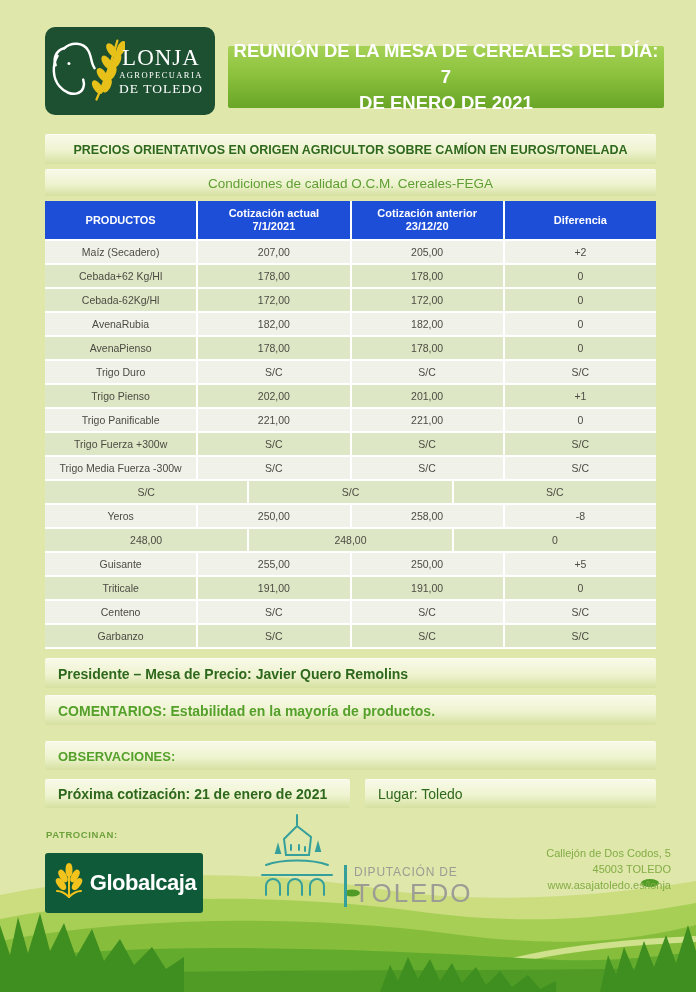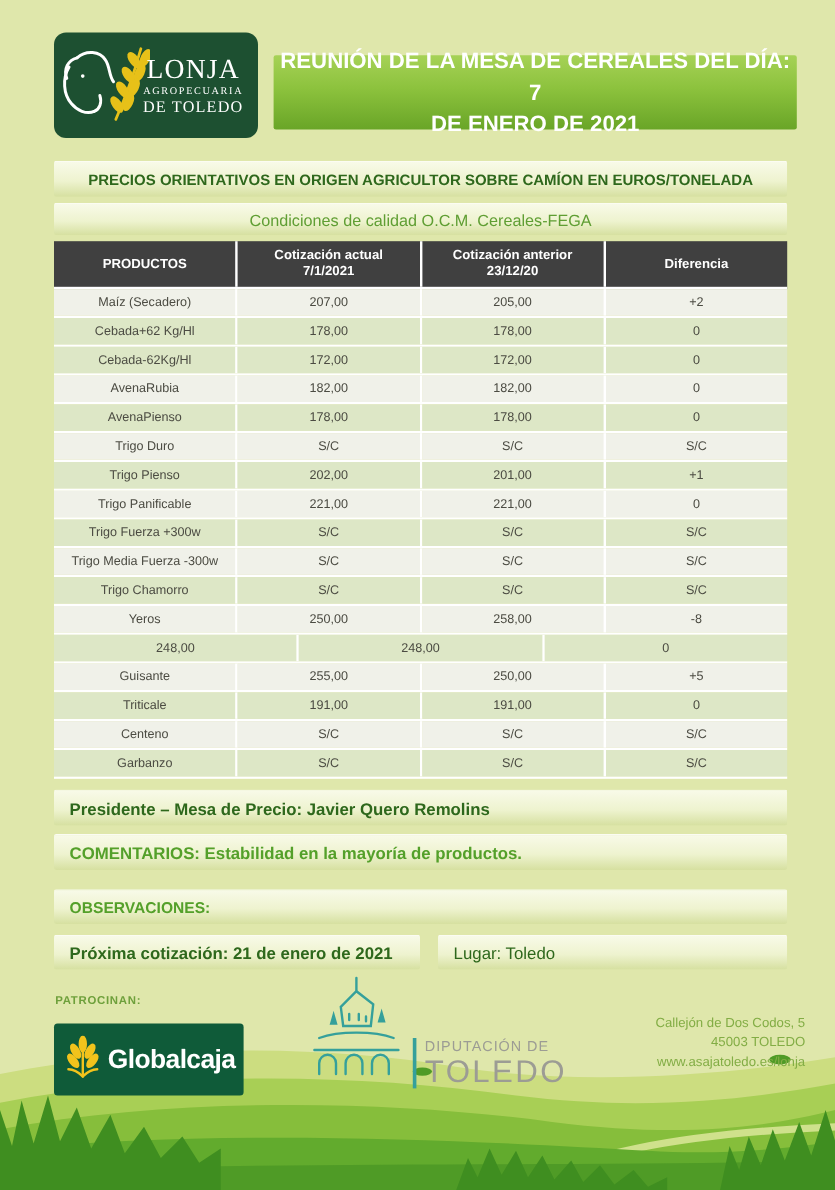--- a/index.html
+++ b/index.html
@@ -41,21 +41,21 @@
   .band.padded{padding-left:13px;}
   .band-precios{top:134px;height:30px;font-weight:bold;font-size:12.5px;color:#2e681c;}
   .band-cond{top:169px;height:27px;font-size:13.5px;color:#5f9e33;}
   .band-presidente{top:658px;height:30px;font-weight:bold;font-size:14px;color:#2e681c;}
   .band-comentarios{top:695px;height:30px;font-weight:bold;font-size:14px;color:#54a02a;}
   .band-observ{top:741px;height:29px;font-weight:bold;font-size:13px;color:#54a02a;}
   .band-proxima{top:779px;height:29px;width:305px;font-weight:bold;font-size:14px;color:#2e681c;}
   .band-lugar{top:779px;left:365px;width:291px;height:29px;font-weight:normal;font-size:14px;color:#2e681c;}
   
   .table{position:absolute;left:45px;top:201px;width:611px;}
-  .thead{display:flex;height:38px;background:#404040;border-bottom:2px solid #fff;}
+  .thead{display:flex;height:38px;background:#1d4ed8;border-bottom:2px solid #fff;}
   .th{flex:1;display:flex;flex-direction:column;align-items:center;justify-content:center;
       color:#fff;font-weight:bold;font-size:11px;line-height:13px;border-right:2px solid #fff;text-align:center;}
   .th:last-child{border-right:none;}
   .trow{display:flex;height:22px;border-bottom:2px solid #fff;}
   .tcell{flex:1;display:flex;align-items:center;justify-content:center;
       font-size:10.5px;color:#4b4b42;border-right:2px solid #fff;}
   .tcell:last-child{border-right:none;}
   .trow.light .tcell{background:#f0f1e9;}
   .trow.green .tcell{background:#dde7c6;}
   
@@ -202,21 +202,20 @@
           <div class="tcell">S/C</div>
           <div class="tcell">S/C</div>
         </div>
         <div class="trow light">
           <div class="tcell">Trigo Media Fuerza -300w</div>
           <div class="tcell">S/C</div>
           <div class="tcell">S/C</div>
           <div class="tcell">S/C</div>
         </div>
         <div class="trow green">
-          <div class="tcell">Trigo Chamorro</div>
           <div class="tcell">S/C</div>
           <div class="tcell">S/C</div>
           <div class="tcell">S/C</div>
         </div>
         <div class="trow light">
           <div class="tcell">Yeros</div>
           <div class="tcell">250,00</div>
           <div class="tcell">258,00</div>
           <div class="tcell">-8</div>
         </div>

